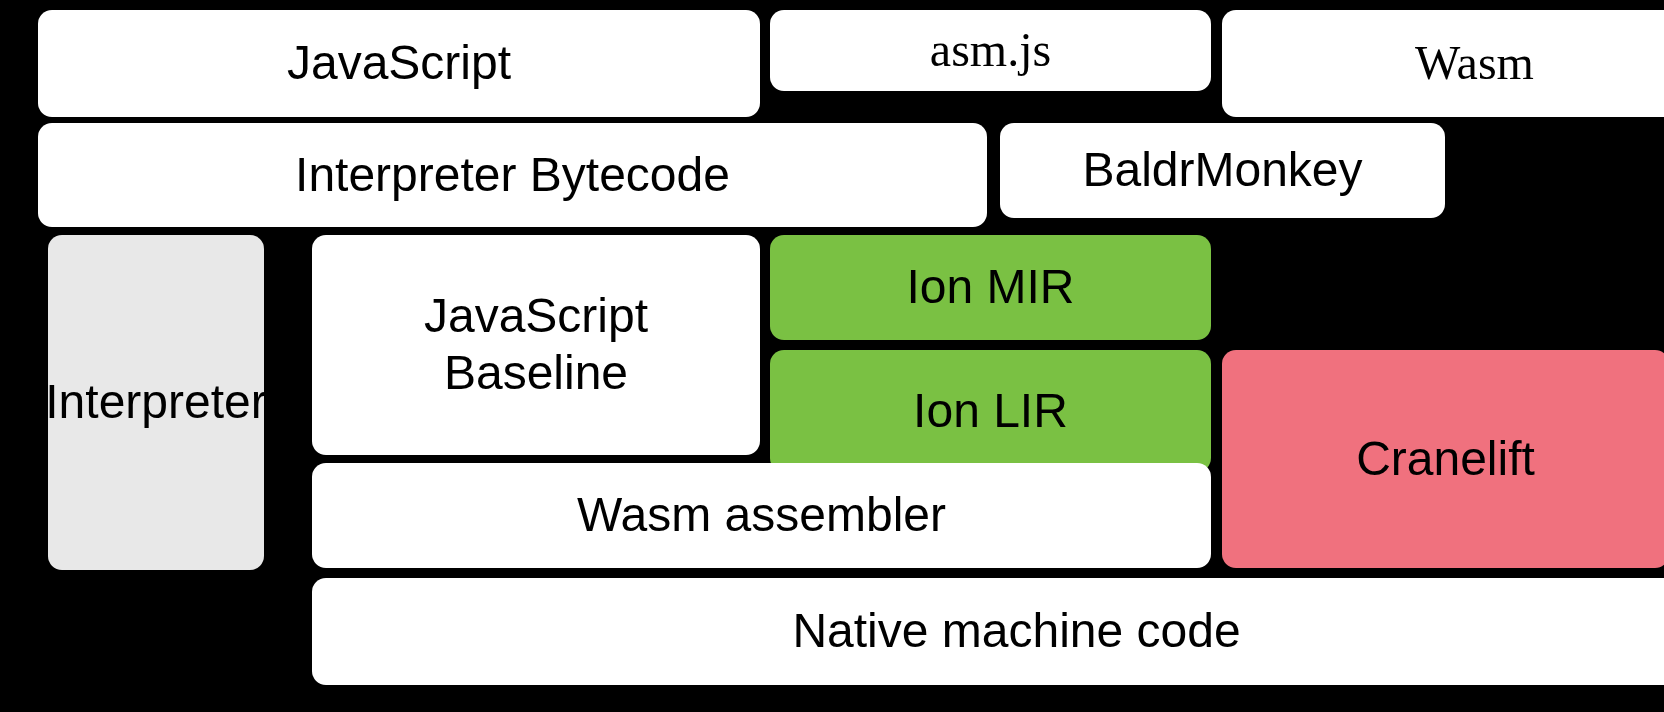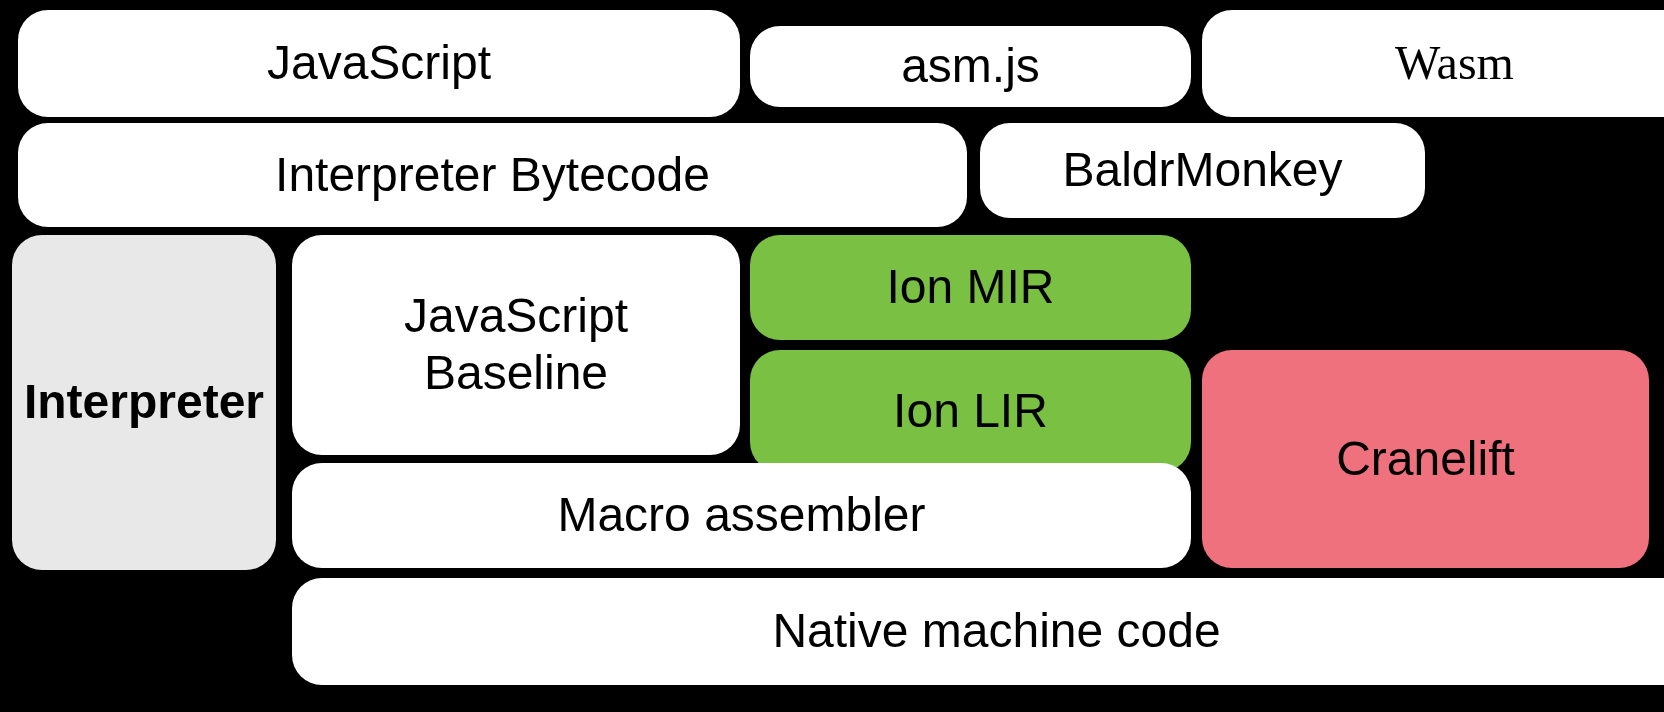--- a/index.html
+++ b/index.html
@@ -10,25 +10,26 @@
   .stage {
     position: relative;
     width: 1664px;
     height: 712px;
     background: var(--background, #000);
     overflow: hidden;
     font-family: "Liberation Sans", "DejaVu Sans", sans-serif;
   }
   .box {
     position: absolute;
-    border-radius: 30px;
+    border-radius: 14px;
     display: flex;
     align-items: center;
     justify-content: center;
     box-sizing: border-box;
+    margin-left: 20px;
   }
   .c-white { background: var(--box-white, #fff); }
   .c-gray  { background: var(--box-gray,  #e8e8e8); }
   .c-green { background: var(--box-green, #7ac143); }
   .c-pink  { background: var(--box-pink,  #f0717e); }
   .label {
     color: var(--text, #000);
     font-size: 48px;
     line-height: 1.18;
     text-align: center;
@@ -38,37 +39,37 @@
 </style>
 </head>
 <body>
 
 <div class="stage">
 
   <div class="box c-white" style="left:18px; top:10px; width:722px; height:107px;">
     <span class="label">JavaScript</span>
   </div>
 
-  <div class="box c-white" style="left:750px; top:26px; width:441px; height:81px;">
+  <div class="box c-white" style="left:750px; top:10px; width:441px; height:81px;font-family:Liberation Serif, serif;">
     <span class="label">asm.js</span>
   </div>
 
   <div class="box c-white" style="left:1202px; top:10px; width:505px; height:107px;font-family:Liberation Serif, serif;">
     <span class="label">Wasm</span>
   </div>
 
   <div class="box c-white" style="left:18px; top:123px; width:949px; height:104px;">
     <span class="label">Interpreter Bytecode</span>
   </div>
 
   <div class="box c-white" style="left:980px; top:123px; width:445px; height:95px;">
     <span class="label">BaldrMonkey</span>
   </div>
 
-  <div class="box c-gray" style="left:12px; top:235px; width:264px; height:335px;font-weight:bold;">
+  <div class="box c-gray" style="left:28px; top:235px; width:216px; height:335px;">
     <span class="label">Interpreter</span>
   </div>
 
   <div class="box c-white" style="left:292px; top:235px; width:448px; height:220px;">
     <span class="label">JavaScript
 Baseline</span>
   </div>
 
   <div class="box c-green" style="left:750px; top:235px; width:441px; height:105px;">
     <span class="label">Ion MIR</span>
@@ -76,20 +77,20 @@
 
   <div class="box c-green" style="left:750px; top:350px; width:441px; height:122px;">
     <span class="label">Ion LIR</span>
   </div>
 
   <div class="box c-pink" style="left:1202px; top:350px; width:447px; height:218px;">
     <span class="label">Cranelift</span>
   </div>
 
   <div class="box c-white" style="left:292px; top:463px; width:899px; height:105px;">
-    <span class="label">Macro assembler</span>
+    <span class="label">Wasm assembler</span>
   </div>
 
   <div class="box c-white" style="left:292px; top:578px; width:1409px; height:107px;">
     <span class="label">Native machine code</span>
   </div>
 
 </div>
 
 </body></html>

